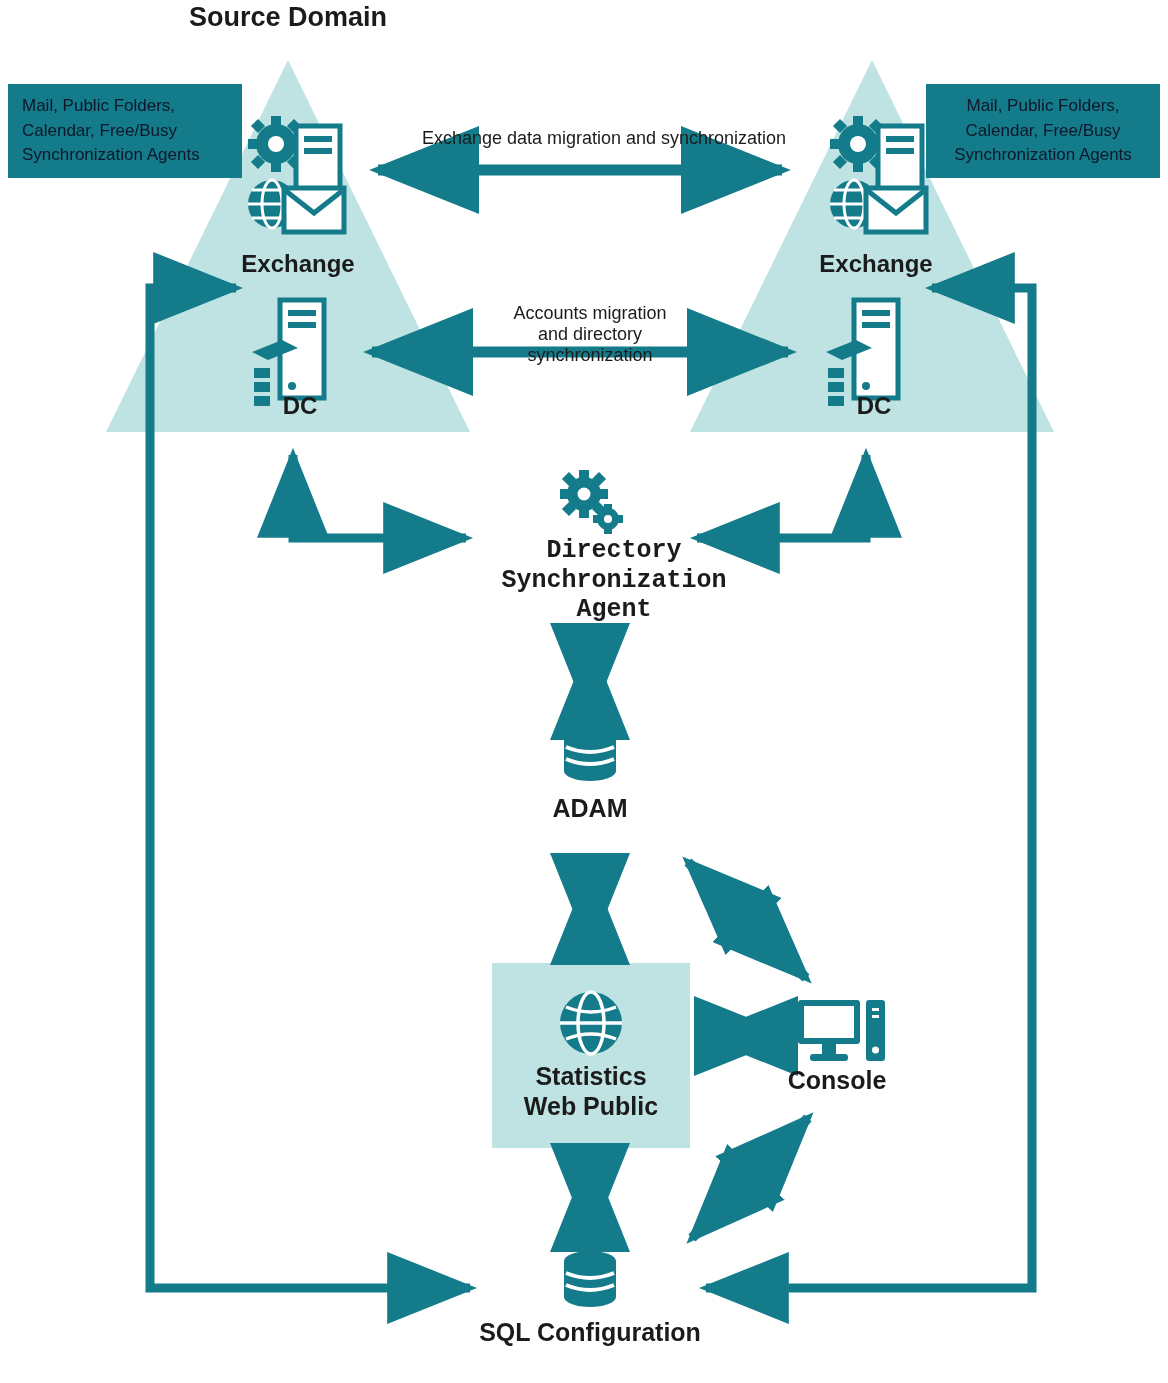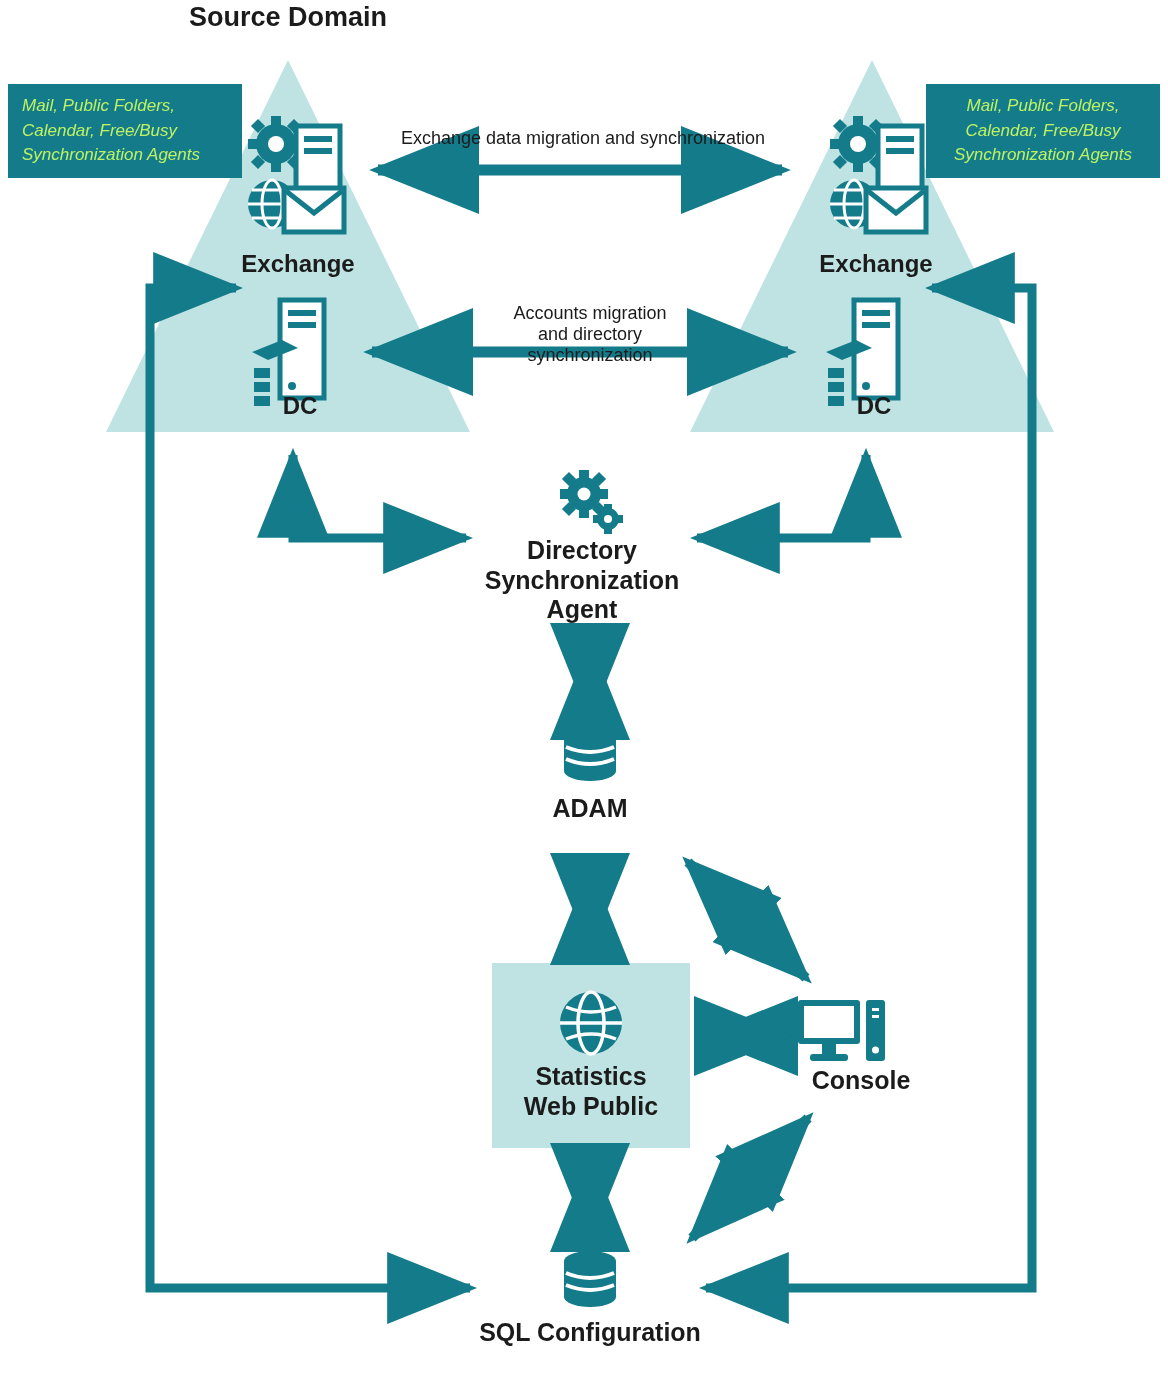--- a/index.html
+++ b/index.html
@@ -48,26 +48,25 @@
     color: #1b1b1b;
   }
   .flow-label {
     font-size: 18px;
     font-weight: normal;
     color: #1b1b1b;
   }
   .callout {
     position: absolute;
     background: #137b8a;
-    color: #bef264;
+    color: #0f172a;
     font-size: 17px;
     line-height: 1.45;
     padding: 10px 14px;
     box-sizing: border-box;
-    font-style: italic;
   }
   .icon-box {
     position: absolute;
   }
 </style>
 </head>
 <body>
 
 <div id="diagram-root">
 
@@ -288,48 +287,48 @@
       <path d="M8,25 q24,10 48,0" fill="none" stroke="#ffffff" stroke-width="4"></path>
       <path d="M8,37 q24,10 48,0" fill="none" stroke="#ffffff" stroke-width="4"></path>
     </svg>
   </div>
 
   <div class="lbl domain-title" style="left:128px; top:2px; width:320px;">Source Domain</div>
 
   <div class="callout" style="left:8px; top:84px; width:234px;">Mail, Public Folders, Calendar, Free/Busy Synchronization Agents</div>
   <div class="callout" style="left:926px; top:84px; width:234px; text-align:center;">Mail, Public Folders, Calendar, Free/Busy Synchronization Agents</div>
 
-  <div class="lbl flow-label" style="left:368px; top:128px; width:430px;">Exchange data migration and synchronization</div>
+  <div class="lbl flow-label" style="left:389px; top:128px; width:430px;">Exchange data migration and synchronization</div>
 
   <div class="lbl flow-label" style="left:470px; top:265px; width:240px;margin-top:38px;">
     <div>Accounts migration</div>
     <div>and directory</div>
     <div>synchronization</div>
   </div>
 
   <div class="lbl node-label" style="left:188px; top:250px; width:220px;">Exchange</div>
   <div class="lbl node-label" style="left:766px; top:250px; width:220px;">Exchange</div>
 
   <div class="lbl node-label" style="left:240px; top:392px; width:120px;">DC</div>
   <div class="lbl node-label" style="left:814px; top:392px; width:120px;">DC</div>
 
-  <div class="lbl node-label-lg" style="left:432px; top:536px; width:300px;">
+  <div class="lbl node-label-lg" style="left:464px; top:536px; width:300px;font-family:Liberation Mono, monospace;">
     <div>Directory</div>
     <div>Synchronization</div>
     <div>Agent</div>
   </div>
 
   <div class="lbl node-label-lg" style="left:440px; top:794px; width:300px;">
     <div>ADAM</div>
   </div>
 
   <div class="lbl node-label-lg" style="left:492px; top:1062px; width:198px;">
     <div>Statistics</div>
     <div>Web Public</div>
   </div>
 
-  <div class="lbl node-label-lg" style="left:776px; top:1066px; width:170px;">Console</div>
+  <div class="lbl node-label-lg" style="left:752px; top:1066px; width:170px;">Console</div>
 
   <div class="lbl node-label-lg" style="left:420px; top:1318px; width:340px;">
     <div>SQL Configuration</div>
   </div>
 
 </div>
 
 </body></html>

